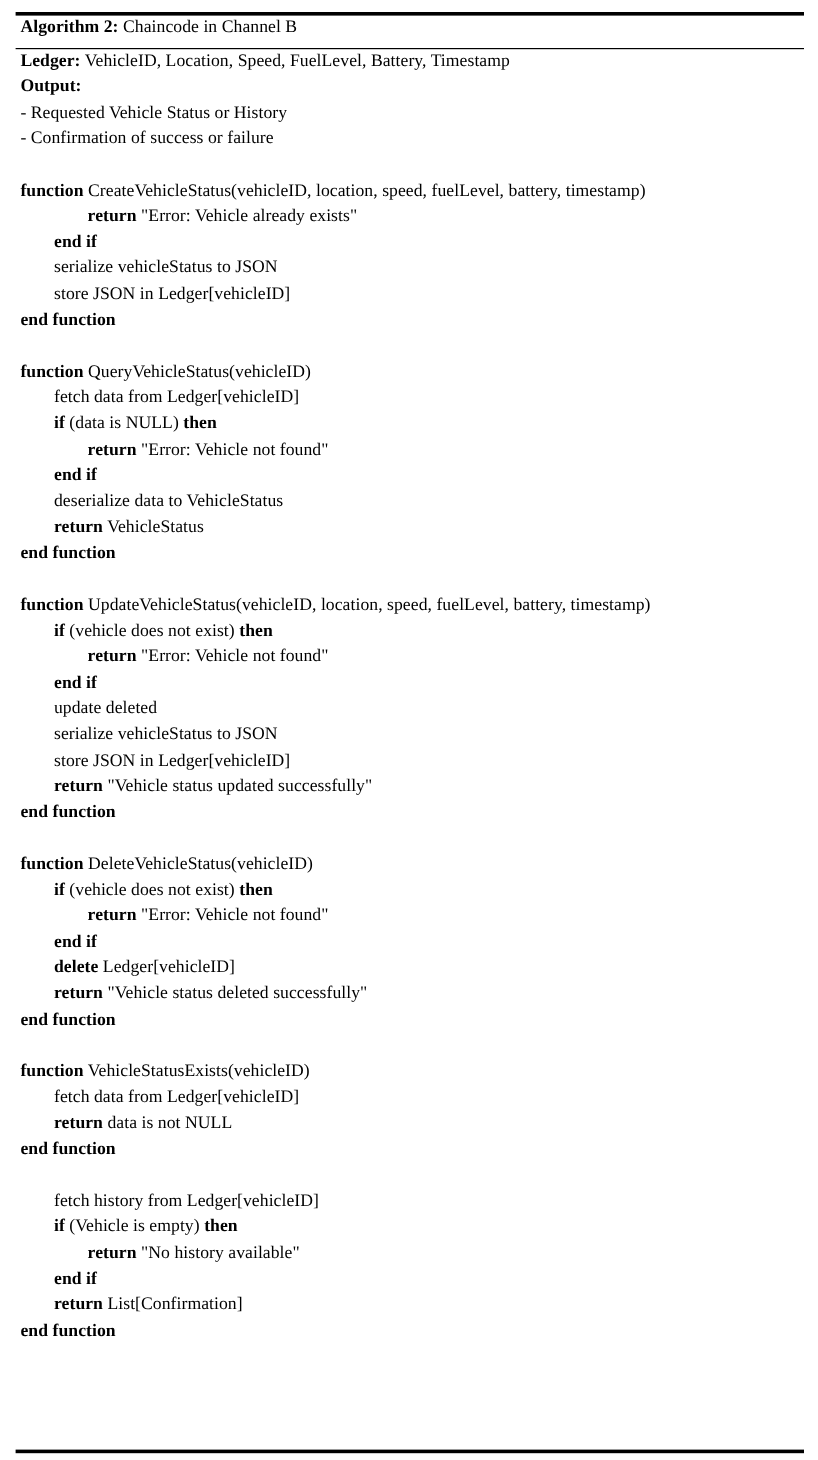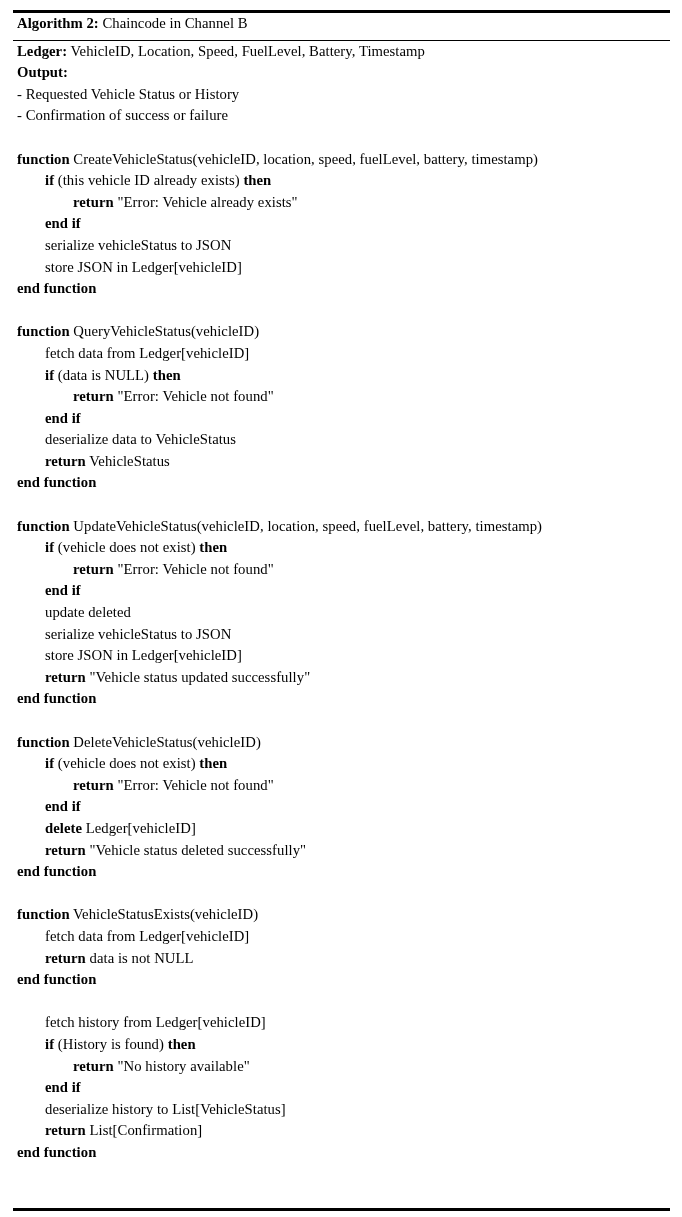--- a/index.html
+++ b/index.html
@@ -76,21 +76,20 @@
 
     <div class="line ind0"><span class="b">Output:</span></div>
 
     <div class="line ind0">- Requested Vehicle Status or History</div>
     <div class="line ind0">- Confirmation of success or failure</div>
 
     <div class="line spacer"></div>
 
     <div id="pseudocode-body">
         <div class="line ind0"><span class="b">function</span><span class="r"> CreateVehicleStatus(vehicleID, location, speed, fuelLevel, battery, timestamp)</span></div>
-        <div class="line ind1"><span class="b">if</span><span class="r"> (this vehicle ID already exists) </span><span class="b">then</span></div>
         <div class="line ind2"><span class="b">return</span><span class="r"> "Error: Vehicle already exists"</span></div>
         <div class="line ind1"><span class="b">end if</span></div>
         <div class="line ind1"><span class="r">serialize vehicleStatus to JSON</span></div>
         <div class="line ind1"><span class="r">store JSON in Ledger[vehicleID]</span></div>
         <div class="line ind0"><span class="b">end function</span></div>
         <div class="line ind0 spacer"></div>
         <div class="line ind0"><span class="b">function</span><span class="r"> QueryVehicleStatus(vehicleID)</span></div>
         <div class="line ind1"><span class="r">fetch data from Ledger[vehicleID]</span></div>
         <div class="line ind1"><span class="b">if</span><span class="r"> (data is NULL) </span><span class="b">then</span></div>
         <div class="line ind2"><span class="b">return</span><span class="r"> "Error: Vehicle not found"</span></div>
@@ -116,22 +115,21 @@
         <div class="line ind1"><span class="b">delete</span><span class="r"> Ledger[vehicleID]</span></div>
         <div class="line ind1"><span class="b">return</span><span class="r"> "Vehicle status deleted successfully"</span></div>
         <div class="line ind0"><span class="b">end function</span></div>
         <div class="line ind0 spacer"></div>
         <div class="line ind0"><span class="b">function</span><span class="r"> VehicleStatusExists(vehicleID)</span></div>
         <div class="line ind1"><span class="r">fetch data from Ledger[vehicleID]</span></div>
         <div class="line ind1"><span class="b">return</span><span class="r"> data is not NULL</span></div>
         <div class="line ind0"><span class="b">end function</span></div>
         <div class="line ind0 spacer"></div>
         <div class="line ind1"><span class="r">fetch history from Ledger[vehicleID]</span></div>
-        <div class="line ind1"><span class="b">if</span><span class="r"> (History is found) </span><span class="b">then</span></div>
+        <div class="line ind1"><span class="b">if</span><span class="r"> (Vehicle is empty) </span><span class="b">then</span></div>
         <div class="line ind2"><span class="b">return</span><span class="r"> "No history available"</span></div>
         <div class="line ind1"><span class="b">end if</span></div>
-        <div class="line ind1"><span class="r">deserialize history to List[VehicleStatus]</span></div>
         <div class="line ind1"><span class="b">return</span><span class="r"> List[Confirmation]</span></div>
         <div class="line ind0"><span class="b">end function</span></div>
       </div>
 
   </div>
 </div>
 
 </body></html>

